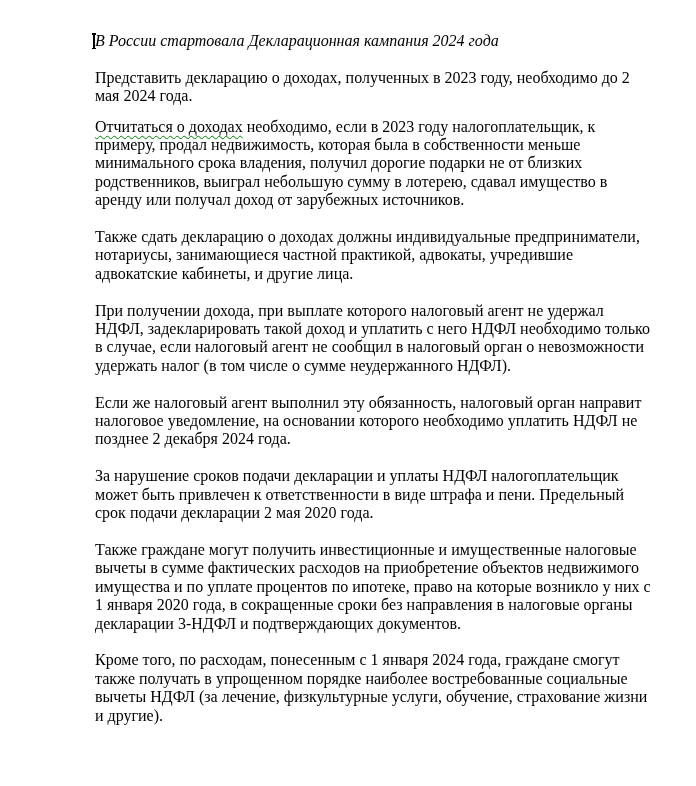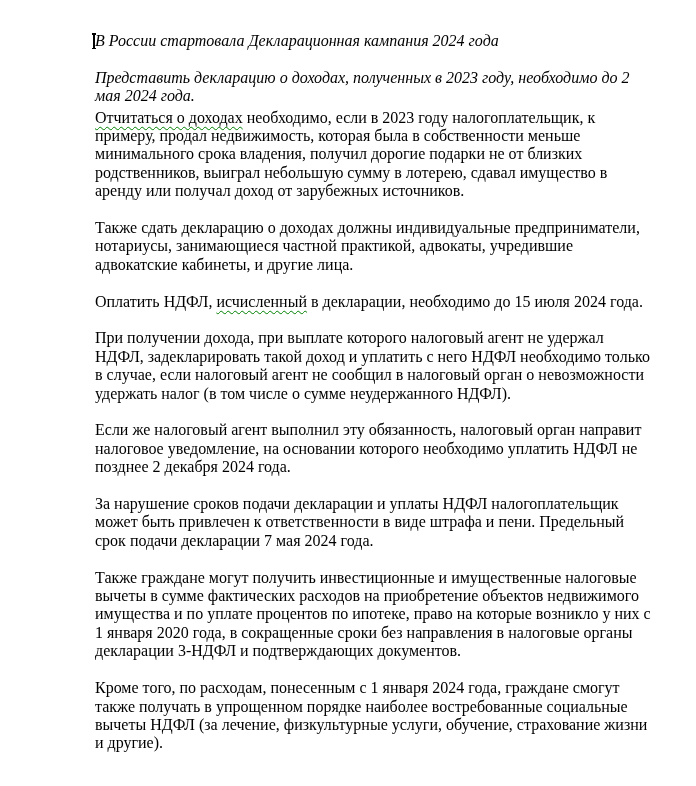--- a/index.html
+++ b/index.html
@@ -27,22 +27,21 @@
     line-height: 18.4px;
     color: var(--text-color);
     text-align: left;
     cursor: text;
   }
   .para {
     margin: 0 0 18.4px 0;
     padding: 0;
   }
   .para.tight {
-    margin-bottom: 3px;
-    font-style: italic;
+    margin-bottom: 12px;
   }
   .title-para {
     position: relative;
     margin: 0 0 18.4px 0;
     padding: 0;
     font-style: italic;
   }
   .grammar-error {
     text-decoration-line: underline;
     text-decoration-style: wavy;
@@ -77,26 +76,25 @@
 <div class="doc-content">
 
   <p class="title-para"><span class="caret"></span><span>В России стартовала Декларационная кампания 2024 года</span></p>
 
   <p class="para tight"><span>Представить декларацию о доходах, полученных в 2023 году, необходимо до 2 мая 2024 года.</span></p>
 
   <p class="para"><span class="grammar-error">Отчитаться о доходах</span><span> необходимо, если в 2023 году налогоплательщик, к примеру, продал недвижимость, которая была в собственности меньше минимального срока владения, получил дорогие подарки не от близких родственников, выиграл небольшую сумму в лотерею, сдавал имущество в аренду или получал доход от зарубежных источников.</span></p>
 
   <p class="para"><span>Также сдать декларацию о доходах должны индивидуальные предприниматели, нотариусы, занимающиеся частной практикой, адвокаты, учредившие адвокатские кабинеты, и другие лица.</span></p>
 
-  <p class="para"><span>Оплатить НДФЛ, </span><span class="grammar-error">исчисленный</span><span> в декларации, необходимо до 15 июля 2024 года.</span></p>
 
   <p class="para"><span>При получении дохода, при выплате которого налоговый агент не удержал НДФЛ, задекларировать такой доход и уплатить с него НДФЛ необходимо только в случае, если налоговый агент не сообщил в налоговый орган о невозможности удержать налог (в том числе о сумме неудержанного НДФЛ).</span></p>
 
   <p class="para"><span>Если же налоговый агент выполнил эту обязанность, налоговый орган направит налоговое уведомление, на основании которого необходимо уплатить НДФЛ не позднее 2 декабря 2024 года.</span></p>
 
-  <p class="para"><span>За нарушение сроков подачи декларации и уплаты НДФЛ налогоплательщик может быть привлечен к ответственности в виде штрафа и пени. Предельный срок подачи декларации 7 мая 2024 года.</span></p>
+  <p class="para"><span>За нарушение сроков подачи декларации и уплаты НДФЛ налогоплательщик может быть привлечен к ответственности в виде штрафа и пени. Предельный срок подачи декларации 2 мая 2020 года.</span></p>
 
 
   <p class="para"><span>Также граждане могут получить инвестиционные и имущественные налоговые вычеты в сумме фактических расходов на приобретение объектов недвижимого имущества и по уплате процентов по ипотеке, право на которые возникло у них с 1 января 2020 года, в сокращенные сроки без направления в налоговые органы декларации 3-НДФЛ и подтверждающих документов.</span></p>
 
   <p class="para"><span>Кроме того, по расходам, понесенным с 1 января 2024 года, граждане смогут также получать в упрощенном порядке наиболее востребованные социальные вычеты НДФЛ (за лечение, физкультурные услуги, обучение, страхование жизни и другие).</span></p>
 
 </div>
 
 </body></html>

